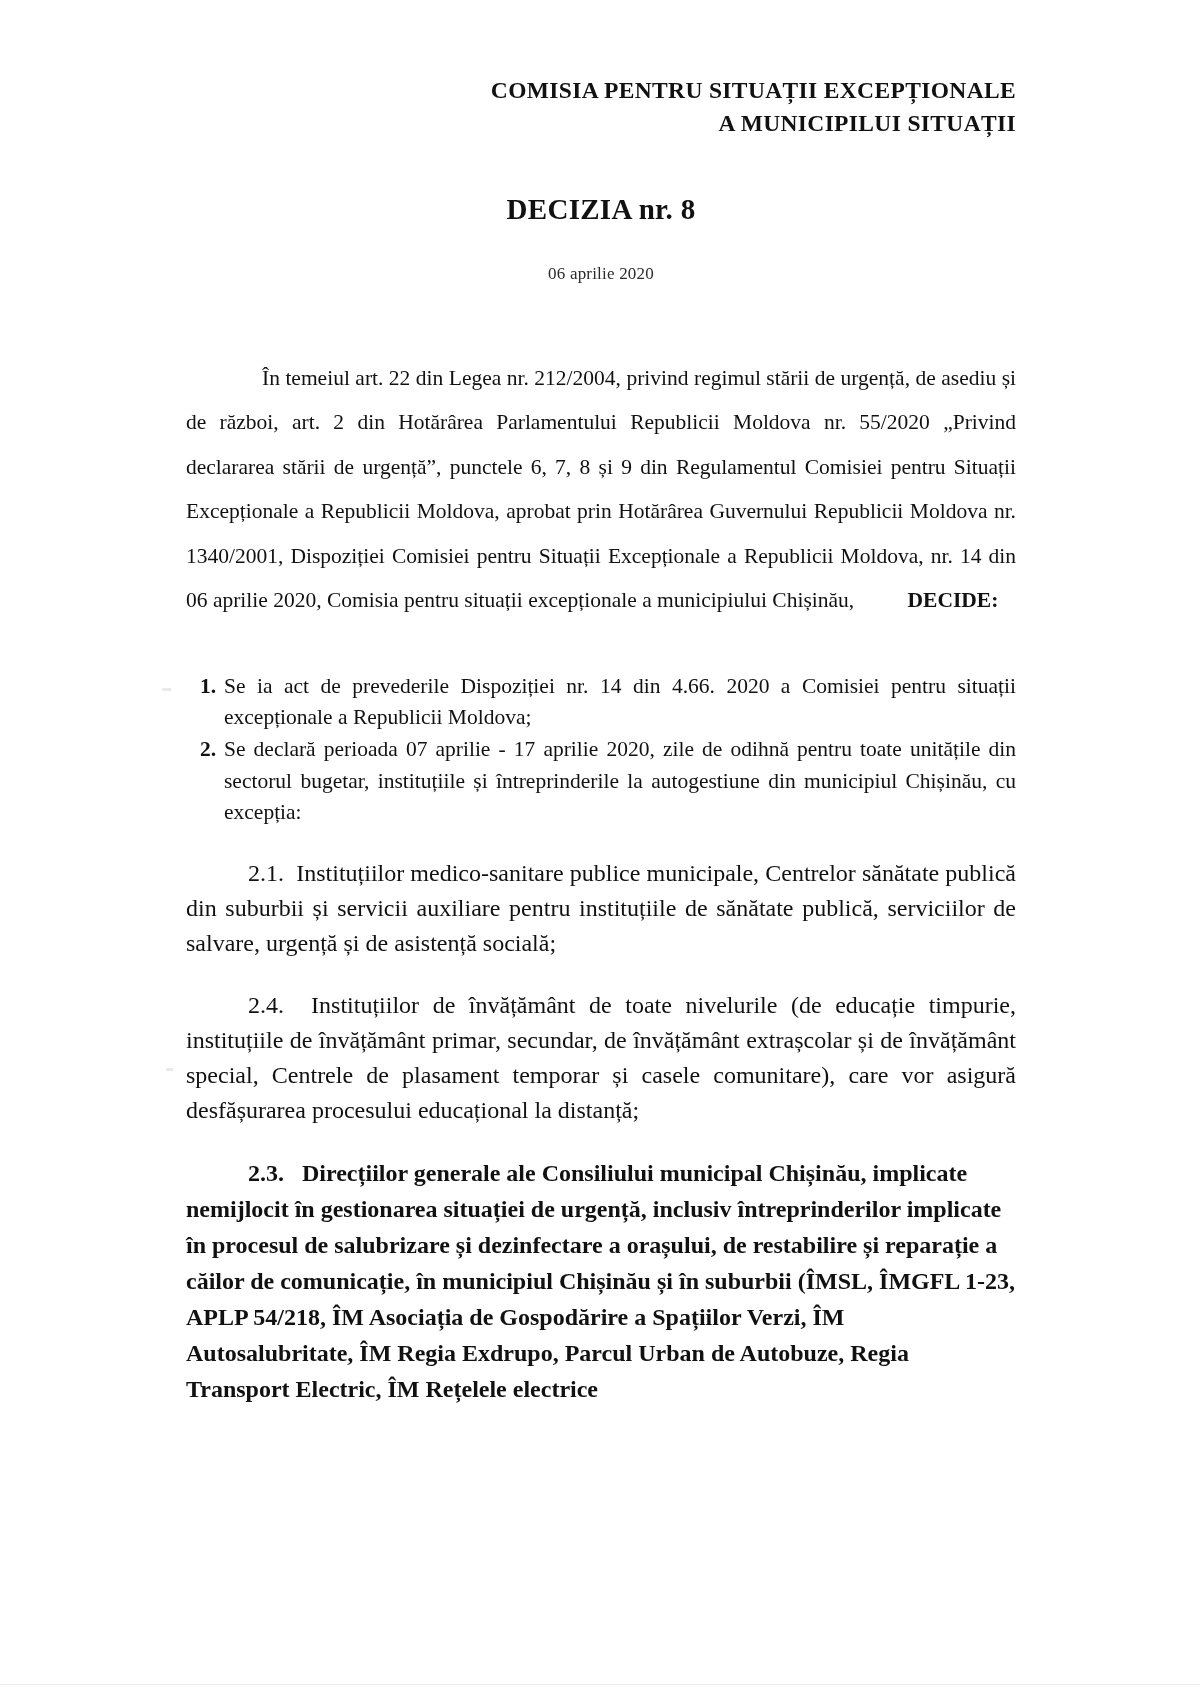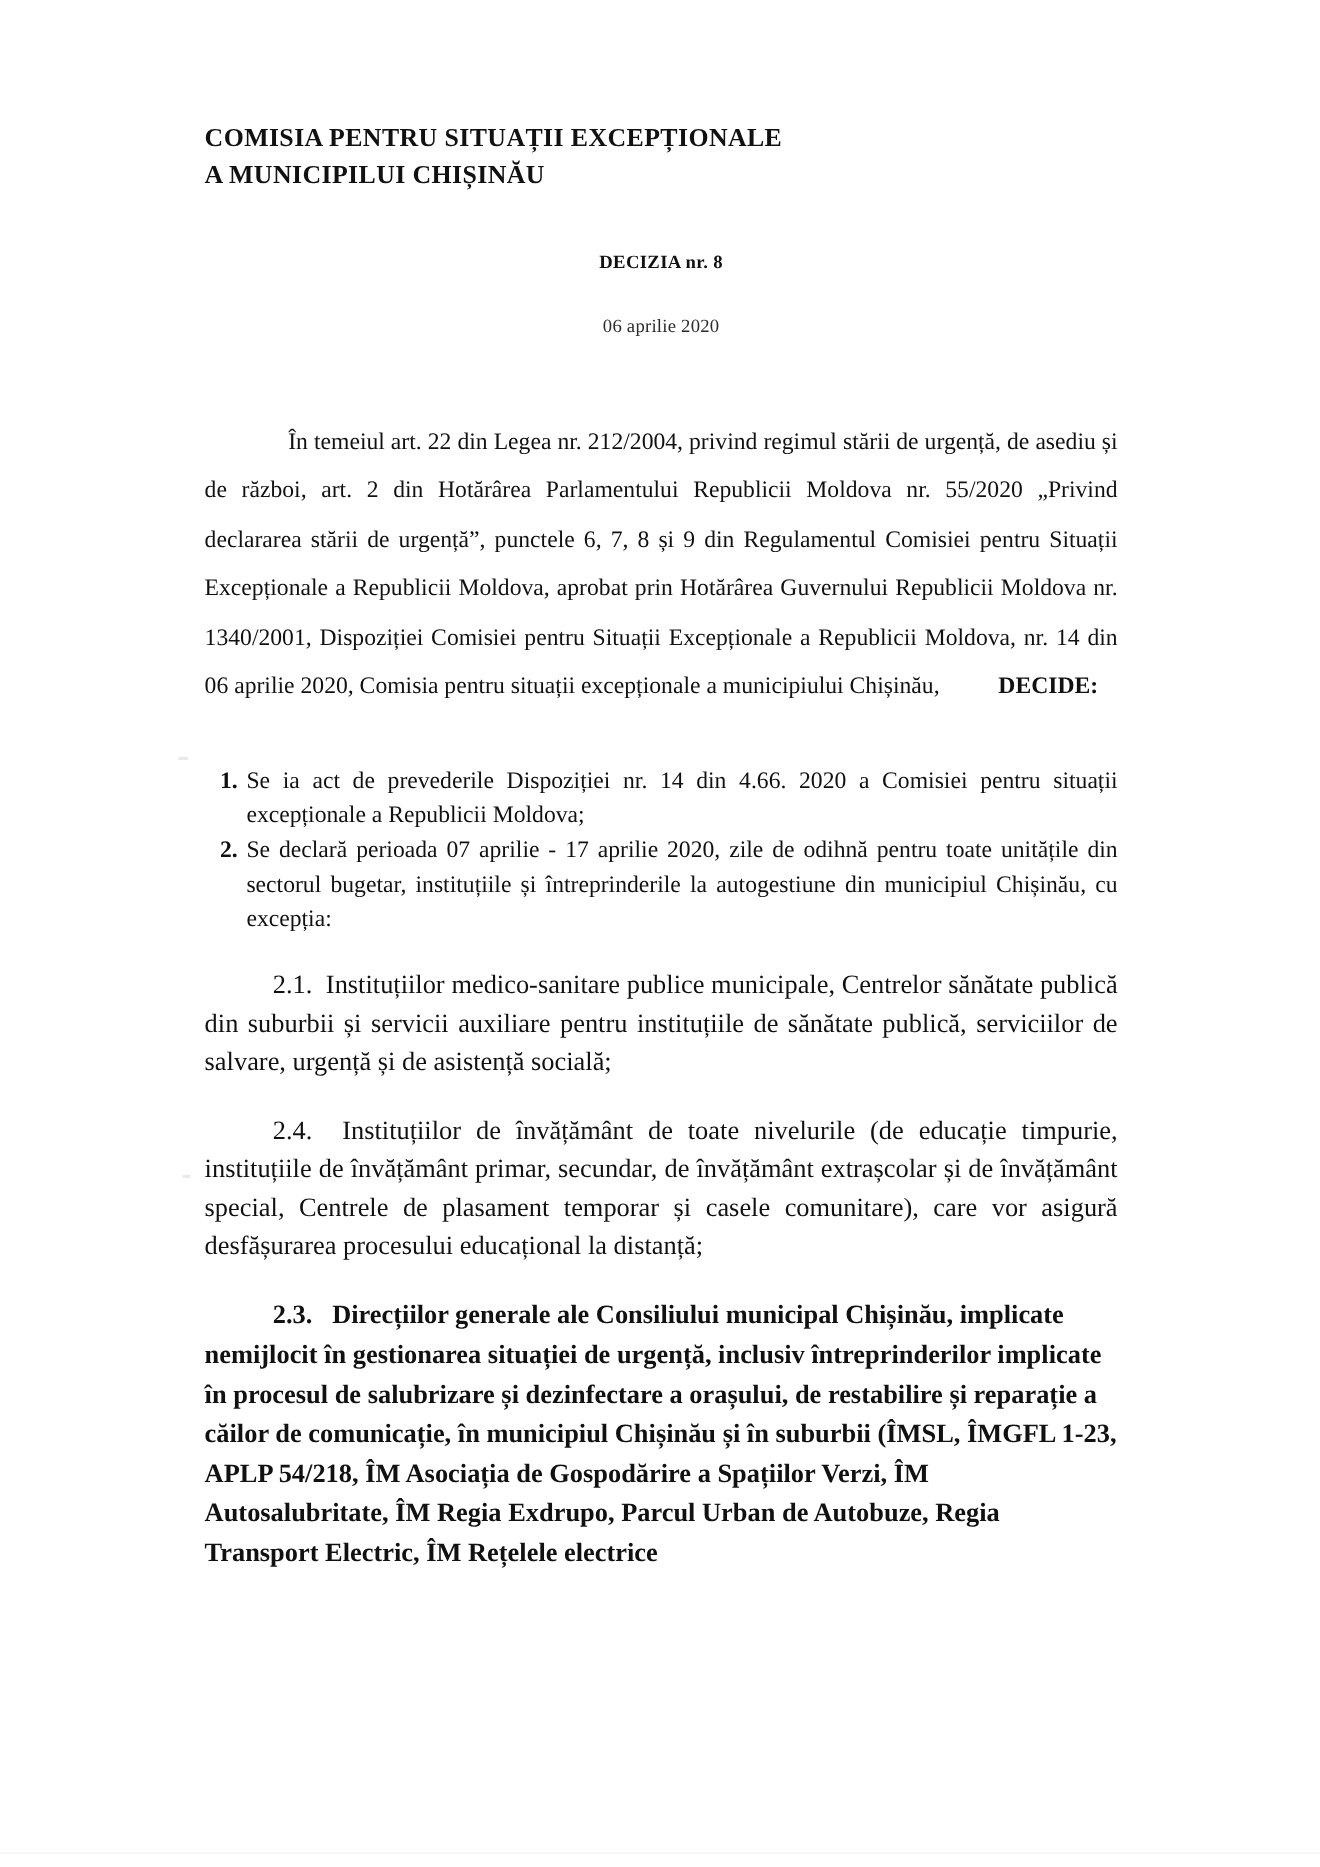--- a/index.html
+++ b/index.html
@@ -23,36 +23,36 @@
   }
   .page-inner {
     position: absolute;
     left: 186px;
     top: 0;
     width: 830px;
   }
 
   
   .doc-header {
-    text-align: left;
+    text-align: right;
     font-weight: bold;
     font-size: 23.5px;
     letter-spacing: 0.35px;
     line-height: 1.42;
-    padding-top: 110px;
+    padding-top: 74px;
   }
   .doc-header .hdr-line {
     display: block;
     white-space: nowrap;
   }
 
   .decision-number {
     text-align: center;
     font-weight: bold;
-    font-size: 17px;
+    font-size: 29px;
     letter-spacing: 0.3px;
     margin-top: 52px;
   }
 
   .decision-date {
     text-align: center;
     font-size: 17px;
     margin-top: 38px;
     letter-spacing: 0.2px;
     color: #2b2b2b;
@@ -140,21 +140,21 @@
 
 <div class="page">
 
   <span class="scan-mark" style="left:162px; top:688px; width:9px; height:3px;"></span>
   <span class="scan-mark" style="left:166px; top:1068px; width:7px; height:3px;"></span>
 
   <div class="page-inner">
 
     <div class="doc-header">
       <span class="hdr-line">COMISIA PENTRU SITUAȚII EXCEPȚIONALE</span>
-      <span class="hdr-line">A MUNICIPILUI CHIȘINĂU</span>
+      <span class="hdr-line">A MUNICIPILUI SITUAȚII</span>
     </div>
 
     <div class="decision-number">DECIZIA  nr. 8</div>
 
     <div class="decision-date">06 aprilie 2020</div>
 
     <div class="preamble">
       <span class="para-indent"></span><span>În temeiul art. 22 din Legea nr. 212/2004, privind regimul stării de urgență, de asediu și de război, art. 2 din Hotărârea Parlamentului Republicii Moldova nr. 55/2020 „Privind declararea stării de urgență”, punctele 6, 7, 8 și 9 din Regulamentul Comisiei pentru Situații Excepționale a Republicii Moldova, aprobat prin Hotărârea Guvernului Republicii Moldova  nr. 1340/2001, Dispoziției Comisiei pentru Situații Excepționale a Republicii Moldova, nr. 14 din 06 aprilie  2020,  Comisia pentru situații excepționale a municipiului Chișinău, </span><b>DECIDE:</b>
     </div>
 

